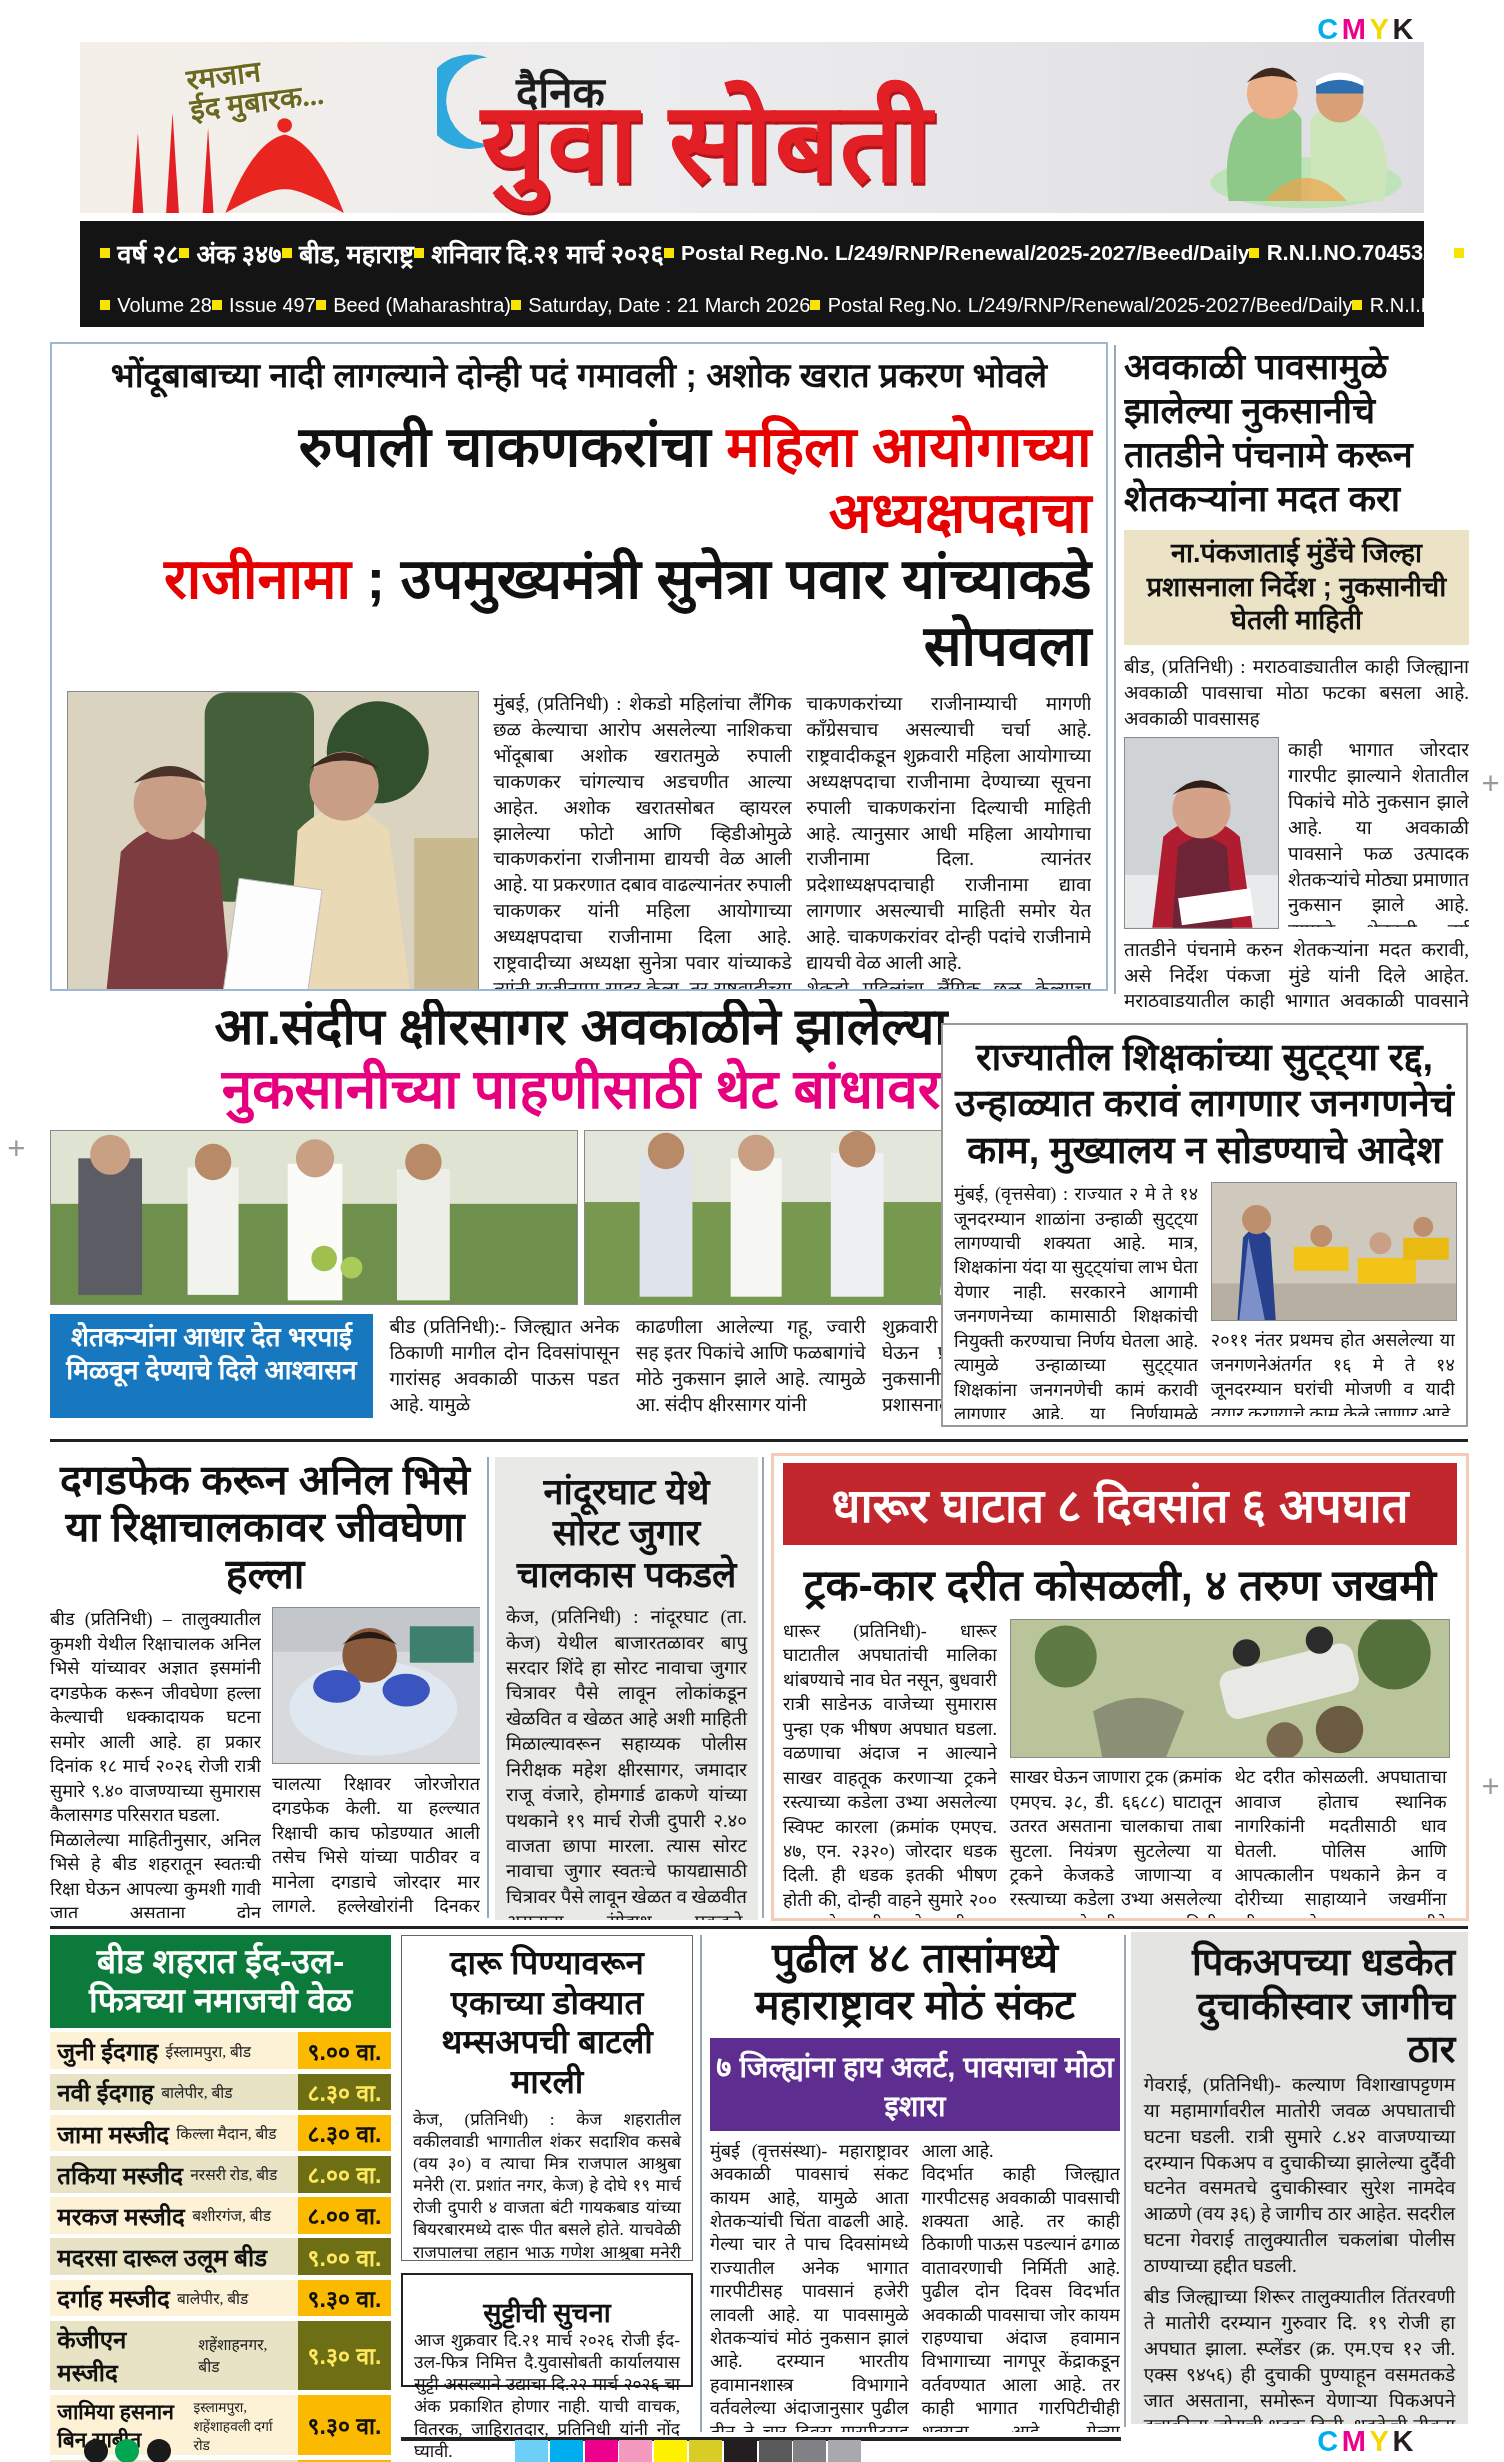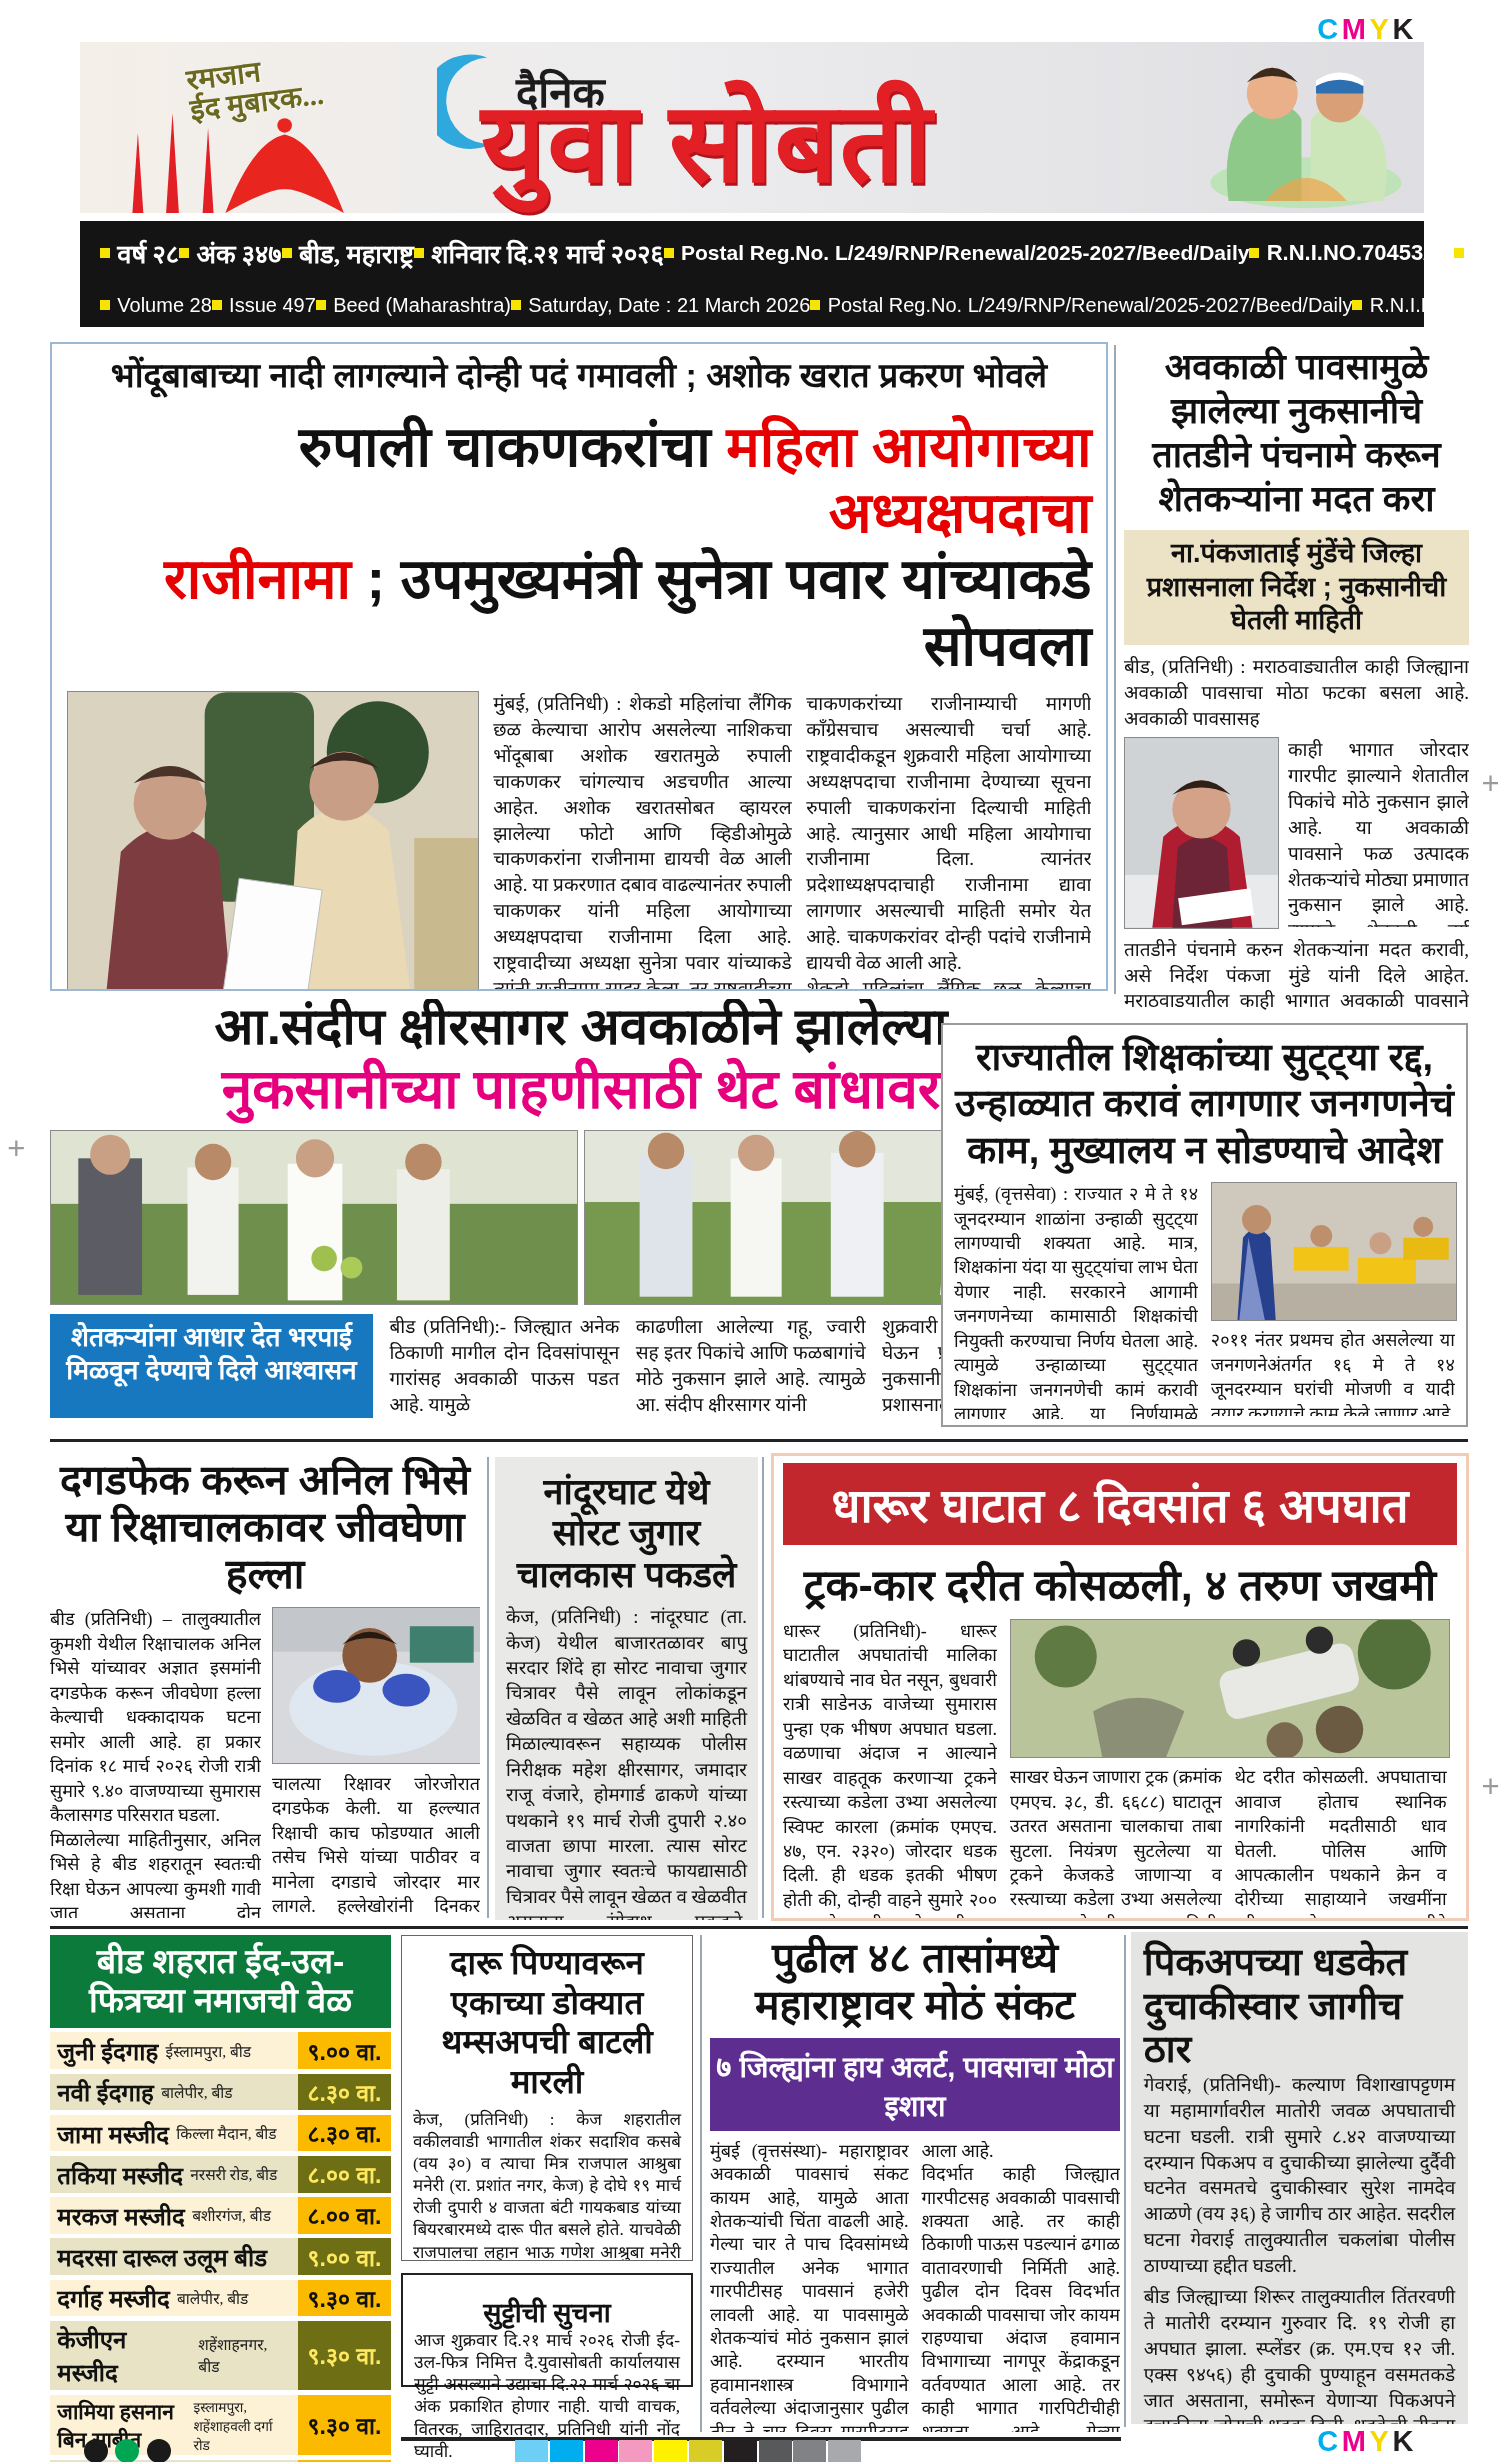--- a/index.html
+++ b/index.html
@@ -162,21 +162,21 @@
       <div class="body-txt just pre hidden-ov" style="width:315px;height:363px;">मुंबई, (प्रतिनिधी) : शेकडो महिलांचा लैंगिक छळ केल्याचा आरोप असलेल्या नाशिकचा भोंदूबाबा अशोक खरातमुळे रुपाली चाकणकर चांगल्याच अडचणीत आल्या आहेत. अशोक खरातसोबत व्हायरल झालेल्या फोटो आणि व्हिडीओमुळे चाकणकरांना राजीनामा द्यायची वेळ आली आहे. या प्रकरणात दबाव वाढल्यानंतर रुपाली चाकणकर यांनी महिला आयोगाच्या अध्यक्षपदाचा राजीनामा दिला आहे. राष्ट्रवादीच्या अध्यक्षा सुनेत्रा पवार यांच्याकडे त्यांनी राजीनामा सादर केला. तर राष्ट्रवादीच्या महिला प्रदेशाध्यक्षपदाचाही चाकणकरांना राजीनामा द्यावा लागणार असल्याची माहिती समोर आली आहे. अशोक खरात प्रकरणामुळे आरोप होत असलेल्या रुपाली चाकणकर यांनी राजीनामा द्यावा अशा सूचना मुख्यमंत्री देवेंद्र फडणवीसांनी दिल्याची माहिती समोर आली. परंतु,</div>
       <div class="body-txt just pre hidden-ov" style="width:301px;height:363px;">चाकणकरांच्या राजीनाम्याची मागणी काँग्रेसचाच असल्याची चर्चा आहे. राष्ट्रवादीकडून शुक्रवारी महिला आयोगाच्या अध्यक्षपदाचा राजीनामा देण्याच्या सूचना रुपाली चाकणकरांना दिल्याची माहिती आहे. त्यानुसार आधी महिला आयोगाचा राजीनामा दिला. त्यानंतर प्रदेशाध्यक्षपदाचाही राजीनामा द्यावा लागणार असल्याची माहिती समोर येत आहे. चाकणकरांवर दोन्ही पदांचे राजीनामे द्यायची वेळ आली आहे.
 शेकडो महिलांचा लैंगिक छळ केल्याचा आरोप असलेल्या अशोक खरातचे व्हिडीओ समोर येत आहेत. त्यांना संमोहित करून लैंगिक अत्याचार केल्याचा आरोप आहे. त्याचे</div>
     </div>
 
   </div>
 
   <div class="abs vline" style="left:1114px;top:345px;height:649px;"></div>
 
   <div class="abs hidden-ov" style="left:1124px;top:345px;width:345px;height:671px;">
-    <div class="sans b" style="font-size:36px;line-height:1.22;text-align:center;">अवकाळी पावसामुळे झालेल्या नुकसानीचे तातडीने पंचनामे करून शेतकऱ्यांना मदत करा</div>
+    <div class="sans b" style="font-size:36px;line-height:1.22;text-align:left;">अवकाळी पावसामुळे झालेल्या नुकसानीचे तातडीने पंचनामे करून शेतकऱ्यांना मदत करा</div>
     <div class="sans b" style="font-size:27px;line-height:1.25;text-align:center;background:#ece3c6;padding:7.3px 5.5px;margin:9px 0;">ना.पंकजाताई मुंडेंचे जिल्हा प्रशासनाला निर्देश ; नुकसानीची घेतली माहिती</div>
     <div class="body-txt just" style="font-size:19px;">बीड, (प्रतिनिधी) : मराठवाड्यातील काही जिल्ह्याना अवकाळी पावसाचा मोठा फटका बसला आहे. अवकाळी पावसासह</div>
     <div style="display:flex;gap:9px;margin-top:5.5px;">
       <div class="photo" style="width:153px;height:190px;flex:none;">
         <svg viewBox="0 0 168 208">
           <rect width="168" height="208" fill="#cfd3d6"></rect>
           <rect x="0" y="150" width="168" height="58" fill="#e8eaec"></rect>
           <path d="M30,208 L42,108 Q84,70 126,108 L140,208 Z" fill="#b01c30"></path>
           <path d="M58,120 Q84,96 112,120 L118,208 L52,208 Z" fill="#6d2436"></path>
           <circle cx="84" cy="78" r="32" fill="#d3a288"></circle>
@@ -422,21 +422,21 @@
       <div class="body-txt just pre hidden-ov" style="width:199px;height:337px;font-size:18px;line-height:1.3;">मुंबई (वृत्तसंस्था)- महाराष्ट्रावर अवकाळी पावसाचं संकट कायम आहे,  यामुळे आता शेतकऱ्यांची चिंता वाढली आहे. गेल्या चार ते पाच दिवसांमध्ये राज्यातील अनेक भागात गारपीटीसह पावसानं हजेरी लावली आहे. या पावसामुळे शेतकऱ्यांचं मोठं नुकसान झालं आहे. दरम्यान भारतीय हवामानशास्त्र विभागाने वर्तवलेल्या अंदाजानुसार पुढील तीन ते चार दिवस गारपीटसह पावसाचं संकट काय आहे. २१ मार्च ते २५ मार्च दरम्यान राज्यातील अनेक भागांमध्ये विजांच्या कडकडाटासह हलक्या ते मध्य स्वरुपाच्या पवासाची शक्यता आहे. उत्तर मध्य महाराष्ट्र, मराठवाडा आणि विदर्भात पावसाचा इशारा देण्यात</div>
       <div class="body-txt just pre hidden-ov" style="width:199px;height:337px;font-size:18px;line-height:1.3;">आला आहे.
 विदर्भात काही जिल्ह्यात गारपीटसह अवकाळी पावसाची शक्यता आहे. तर काही ठिकाणी पाऊस पडल्यानं ढगाळ वातावरणाची निर्मिती आहे. पुढील दोन दिवस विदर्भात अवकाळी पावसाचा जोर कायम राहण्याचा अंदाज हवामान विभागाच्या नागपूर केंद्राकडून वर्तवण्यात आला आहे. तर काही भागात गारपिटीचीही शक्यता आहे. गेल्या आठवड्यामध्ये उष्णतेचा यलो अलर्ट देण्यात आला होता. काळात विदर्भातील बहुतांश जिल्हाचे तापमान ४० डिग्रीच्यावर गेले होते. अती तीव्र उष्णतेचा परिणाम नागरिकांच्या दैनंदिन</div>
     </div>
 
   </div>
 
   <div class="abs vline" style="left:1124px;top:1935px;height:492px;"></div>
 
   <div class="abs hidden-ov" style="left:1131px;top:1932px;width:337px;height:492px;background:#e4e4e2;padding:9px 12.8px;box-sizing:border-box;">
-    <div class="sans b" style="font-size:38px;line-height:1.15;text-align:left;">पिकअपच्या धडकेत दुचाकीस्वार जागीच ठार</div>
+    <div class="sans b" style="font-size:38px;line-height:1.15;text-align:right;">पिकअपच्या धडकेत दुचाकीस्वार जागीच ठार</div>
     <div class="body-txt just" style="font-size:19px;margin-top:0;">गेवराई, (प्रतिनिधी)- कल्याण विशाखापट्टणम या महामार्गावरील मातोरी जवळ अपघाताची घटना घडली. रात्री सुमारे ८.४२ वाजण्याच्या दरम्यान पिकअप व दुचाकीच्या झालेल्या दुर्दैवी घटनेत वसमतचे दुचाकीस्वार सुरेश नामदेव आळणे (वय ३६) हे जागीच ठार आहेत. सदरील घटना गेवराई तालुक्यातील चकलांबा पोलीस ठाण्याच्या हद्दीत घडली.</div>
     <div class="body-txt just" style="font-size:19px;margin-top:5.5px;">बीड जिल्ह्याच्या शिरूर तालुक्यातील तिंतरवणी ते मातोरी दरम्यान गुरुवार दि. १९ रोजी हा अपघात झाला. स्प्लेंडर (क्र. एम.एच १२ जी. एक्स ९४५६) ही दुचाकी पुण्याहून वसमतकडे जात असताना, समोरून येणाऱ्या पिकअपने दुचाकीला जोराची धडक दिली. धडकेची तीव्रता इतकी होती की, पिकअप वाहनही रस्त्याच्या कडेला दरीत जाऊन पडले. परिणामी वसमत येथील सुरेश नामदेव आळणे यांचा मृत्यू झाला असल्याचे पोलीस कर्मचारी किरण मिसाळ यांनी सांगितले. तक्रार आली नसल्याने घटनेची नोंद अद्याप झाली नसून अधिक तपास सुरू आहे.</div>
   </div>
 
   <div class="abs hline" style="left:401px;top:2437px;width:720px;height:3.6px;"></div>
   <div class="abs" style="left:84px;top:2439px;">
     <span style="display:inline-block;width:24px;height:24px;border-radius:50%;background:#1a1a1a;"></span>
     <span style="display:inline-block;width:24px;height:24px;border-radius:50%;background:#00a651;margin-left:3.6px;"></span>
     <span style="display:inline-block;width:24px;height:24px;border-radius:50%;background:#1a1a1a;margin-left:3.6px;"></span>
   </div>

